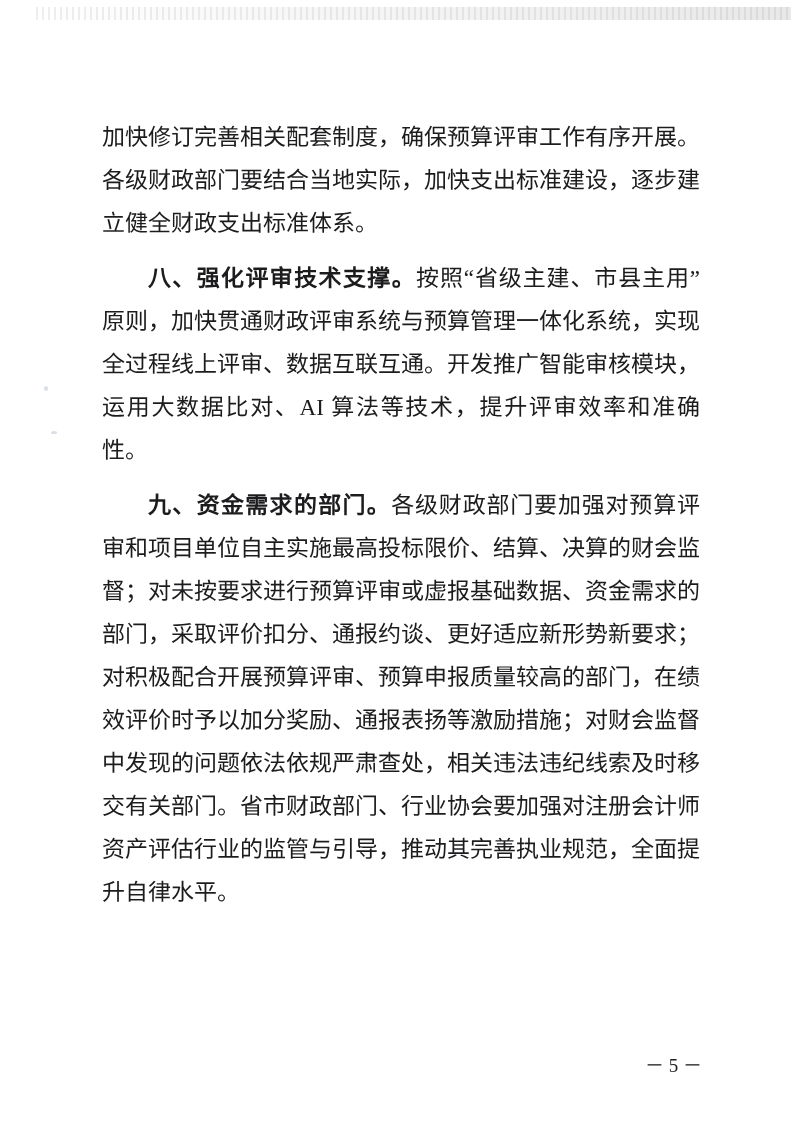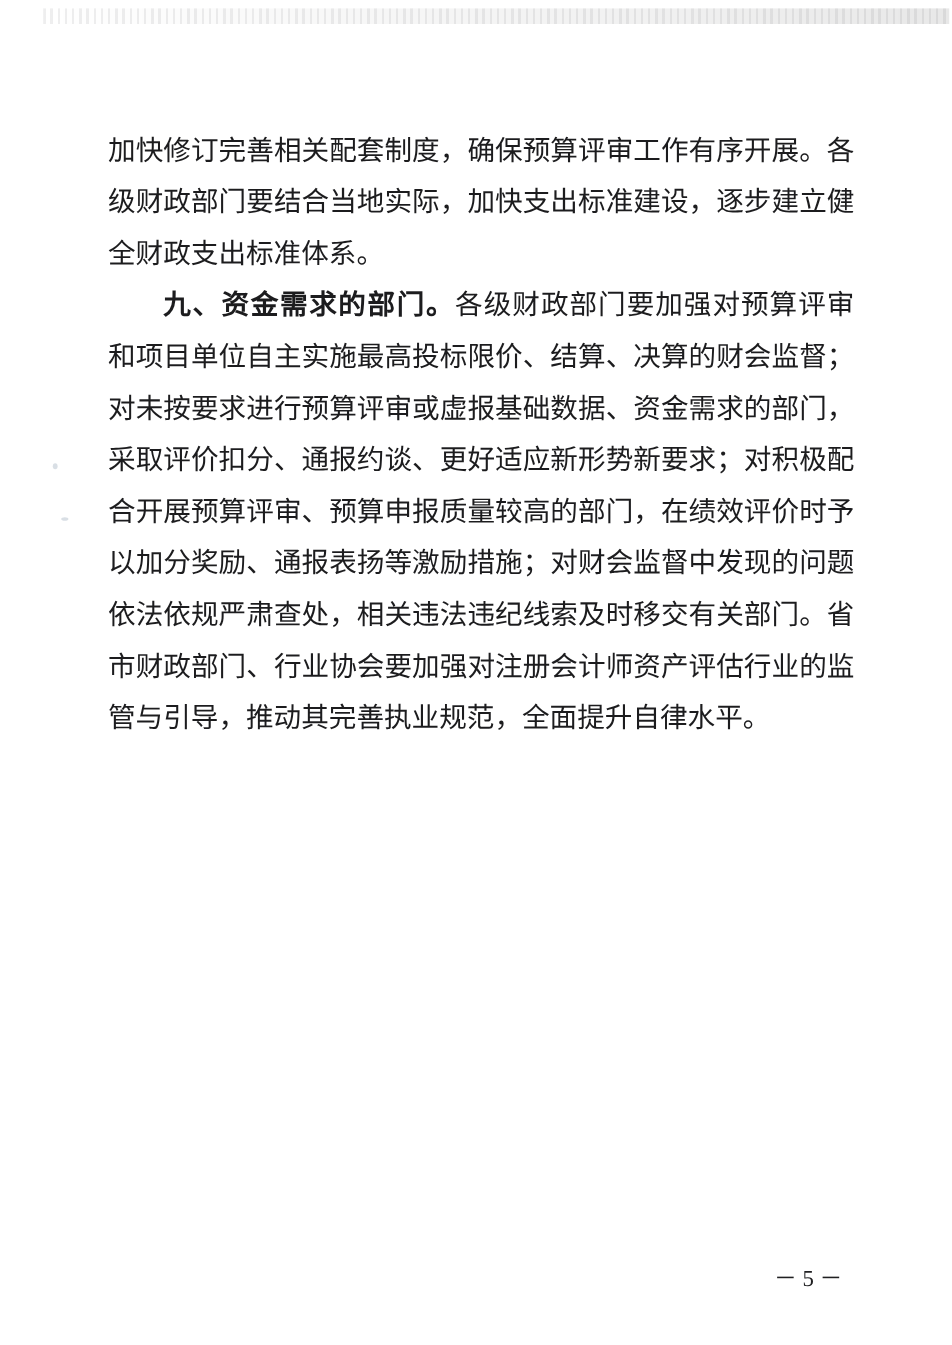--- a/index.html
+++ b/index.html
@@ -50,21 +50,21 @@
     left: 90px;
     top: 104px;
     width: 622px;
     font-size: 23px;
     line-height: 43px;
     color: #1c1c1e;
     text-align: justify;
     letter-spacing: 0;
   }
   .content p {
-    margin: 0;
+    margin: 12px;
     padding: 0;
   }
   .content p.indent {
     text-indent: 2em;
   }
   .section-lead {
     font-weight: 700;
     font-family: "Liberation Sans", sans-serif;
     letter-spacing: 0.5px;
   }
@@ -82,19 +82,20 @@
 <body>
 
 <div class="page">
 
   <div class="scan-noise"></div>
   <div class="scan-speck speck-1"></div>
   <div class="scan-speck speck-2"></div>
 
   <main class="content" id="document-body">
       <p><span>加快修订完善相关配套制度，确保预算评审工作有序开展。各级财政部门要结合当地实际，加快支出标准建设，逐步建立健全财政支出标准体系。</span></p>
+      <p class="indent"><b class="section-lead">八、强化评审技术支撑。</b><span>按照“省级主建、市县主用”原则，加快贯通财政评审系统与预算管理一体化系统，实现全过程线上评审、数据互联互通。开发推广智能审核模块，运用大数据比对、AI 算法等技术，提升评审效率和准确性。</span></p>
       <p class="indent"><b class="section-lead">九、资金需求的部门。</b><span>各级财政部门要加强对预算评审和项目单位自主实施最高投标限价、结算、决算的财会监督；对未按要求进行预算评审或虚报基础数据、资金需求的部门，采取评价扣分、通报约谈、更好适应新形势新要求；对积极配合开展预算评审、预算申报质量较高的部门，在绩效评价时予以加分奖励、通报表扬等激励措施；对财会监督中发现的问题依法依规严肃查处，相关违法违纪线索及时移交有关部门。省市财政部门、行业协会要加强对注册会计师资产评估行业的监管与引导，推动其完善执业规范，全面提升自律水平。</span></p>
     </main>
 
   <div class="page-number">
     <span>－ 5 －</span>
   </div>
 </div>
 
 </body></html>

